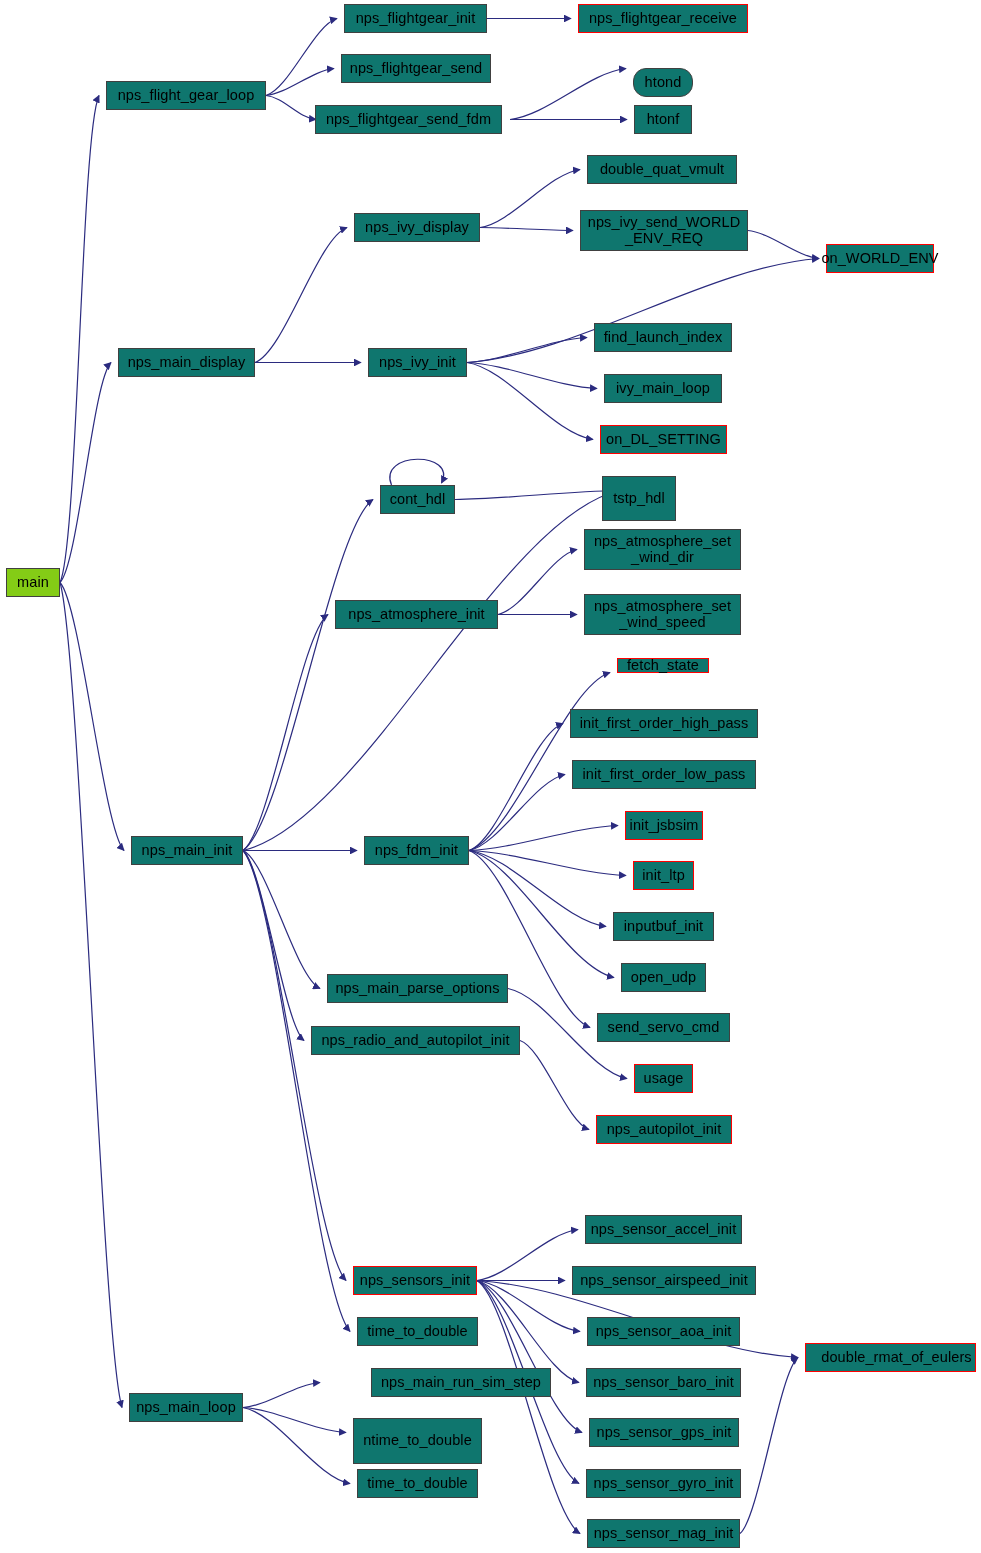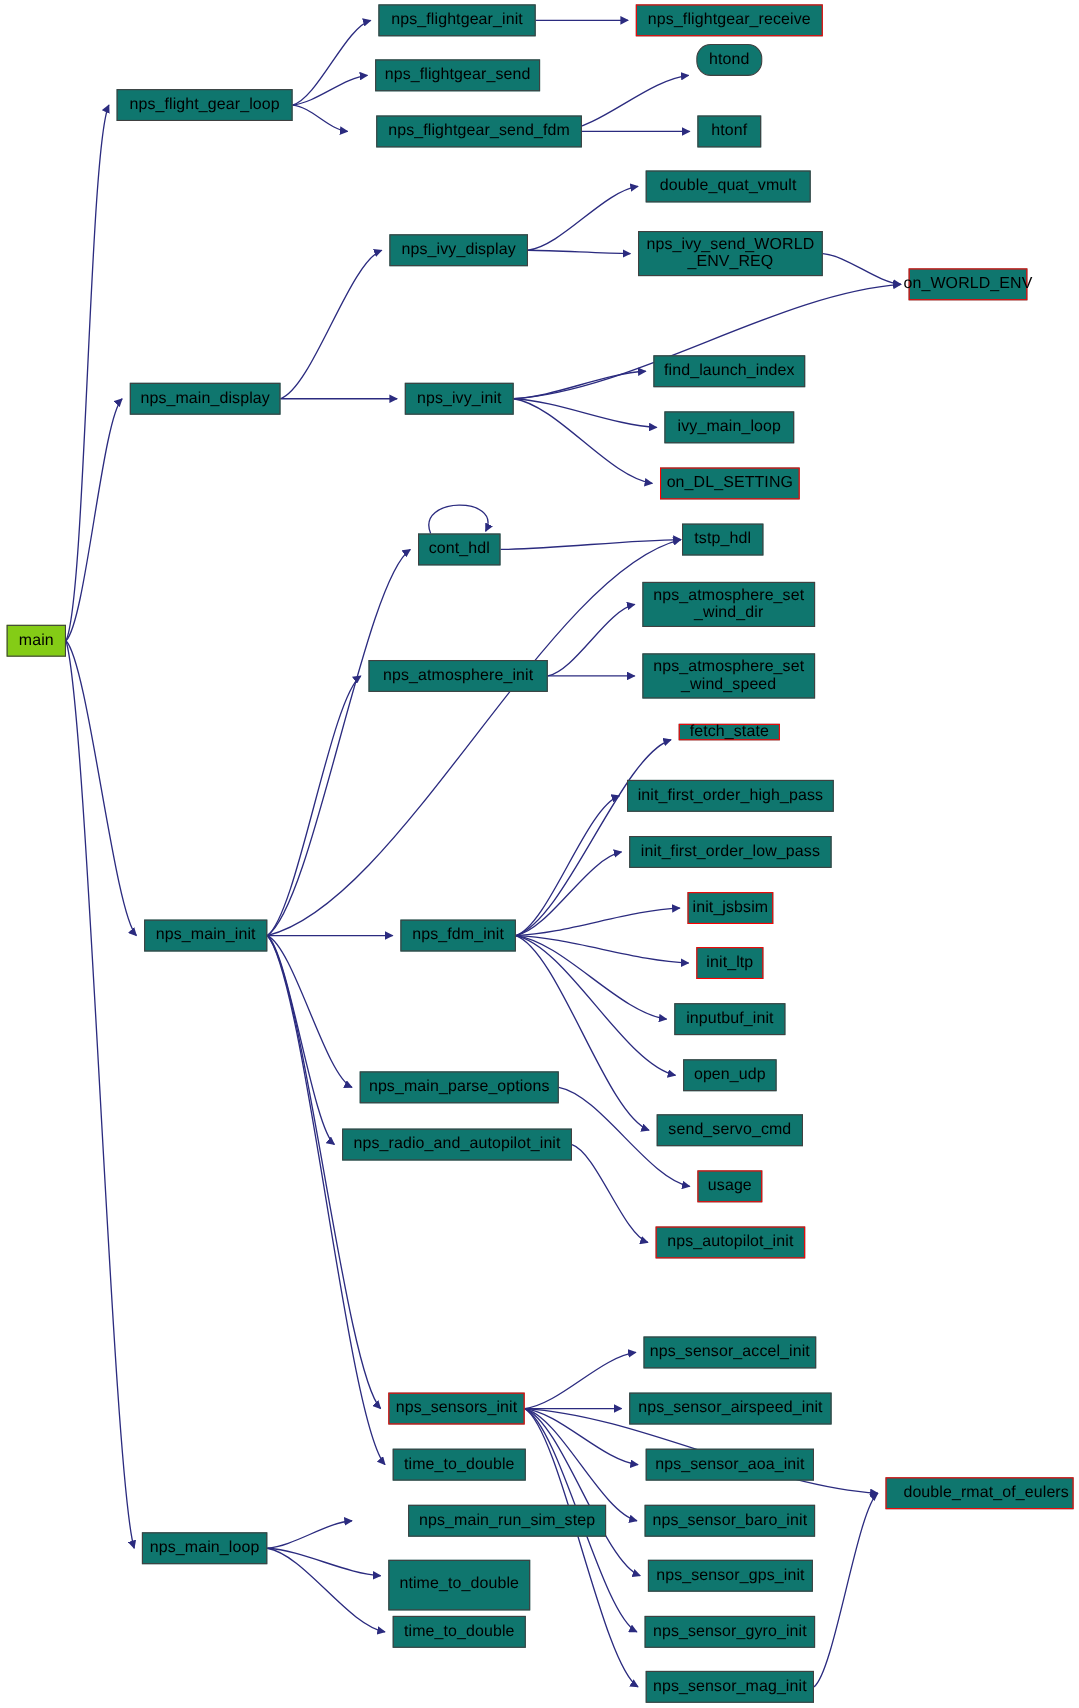--- a/index.html
+++ b/index.html
@@ -77,36 +77,36 @@
         <path d="M 243 1407.5 C 267.64 1405.5, 295.36 1384.5, 320 1382.5" fill="none" stroke="#2b2b7f" stroke-width="1.2" marker-end="url(#ah)"></path>
         <path d="M 243 1407.5 C 275.96 1409.5, 313.04 1430.5, 346 1432.5" fill="none" stroke="#2b2b7f" stroke-width="1.2" marker-end="url(#ah)"></path>
         <path d="M 243 1407.5 C 277.24 1413.58, 315.76 1477.42, 350 1483.5" fill="none" stroke="#2b2b7f" stroke-width="1.2" marker-end="url(#ah)"></path>
       </g>
   </svg>
   <div id="nodes">
       <div class="node cur" style="left: 6px; top: 568px; width: 54px; height: 29px;">main</div>
       <div class="node" style="left: 106px; top: 81px; width: 160px; height: 29px;">nps_flight_gear_loop</div>
       <div class="node" style="left: 344px; top: 4px; width: 143px; height: 29px;">nps_flightgear_init</div>
       <div class="node" style="left: 341px; top: 54px; width: 150px; height: 29px;">nps_flightgear_send</div>
-      <div class="node" style="left: 342px; top: 105px; width: 187px; height: 29px;">nps_flightgear_send_fdm</div>
+      <div class="node" style="left: 315px; top: 105px; width: 187px; height: 29px;">nps_flightgear_send_fdm</div>
       <div class="node red" style="left: 578px; top: 4px; width: 170px; height: 29px;">nps_flightgear_receive</div>
-      <div class="node" style="left: 633px; top: 40px; width: 60px; height: 29px; border-radius: 13px;">htond</div>
+      <div class="node" style="left: 633px; top: 68px; width: 60px; height: 29px; border-radius: 13px;">htond</div>
       <div class="node" style="left: 634px; top: 105px; width: 58px; height: 29px;">htonf</div>
       <div class="node" style="left: 587px; top: 155px; width: 150px; height: 29px;">double_quat_vmult</div>
       <div class="node" style="left: 354px; top: 213px; width: 126px; height: 29px;">nps_ivy_display</div>
       <div class="node" style="left: 580px; top: 210px; width: 168px; height: 41px;">nps_ivy_send_WORLD
 _ENV_REQ</div>
       <div class="node red" style="left: 826px; top: 244px; width: 108px; height: 29px;">on_WORLD_ENV</div>
       <div class="node" style="left: 118px; top: 348px; width: 137px; height: 29px;">nps_main_display</div>
       <div class="node" style="left: 368px; top: 348px; width: 99px; height: 29px;">nps_ivy_init</div>
       <div class="node" style="left: 594px; top: 323px; width: 138px; height: 29px;">find_launch_index</div>
       <div class="node" style="left: 604px; top: 374px; width: 118px; height: 29px;">ivy_main_loop</div>
       <div class="node red" style="left: 600px; top: 425px; width: 127px; height: 29px;">on_DL_SETTING</div>
       <div class="node" style="left: 380px; top: 485px; width: 75px; height: 29px;">cont_hdl</div>
-      <div class="node" style="left: 620px; top: 476px; width: 74px; height: 29px;">tstp_hdl</div>
+      <div class="node" style="left: 602px; top: 476px; width: 74px; height: 45px;">tstp_hdl</div>
       <div class="node" style="left: 584px; top: 529px; width: 157px; height: 41px;">nps_atmosphere_set
 _wind_dir</div>
       <div class="node" style="left: 335px; top: 600px; width: 163px; height: 29px;">nps_atmosphere_init</div>
       <div class="node" style="left: 584px; top: 594px; width: 157px; height: 41px;">nps_atmosphere_set
 _wind_speed</div>
       <div class="node red" style="left: 617px; top: 658px; width: 92px; height: 15px;">fetch_state</div>
       <div class="node" style="left: 570px; top: 709px; width: 188px; height: 29px;">init_first_order_high_pass</div>
       <div class="node" style="left: 572px; top: 760px; width: 184px; height: 29px;">init_first_order_low_pass</div>
       <div class="node red" style="left: 625px; top: 811px; width: 78px; height: 29px;">init_jsbsim</div>
       <div class="node red" style="left: 633px; top: 861px; width: 61px; height: 29px;">init_ltp</div>

